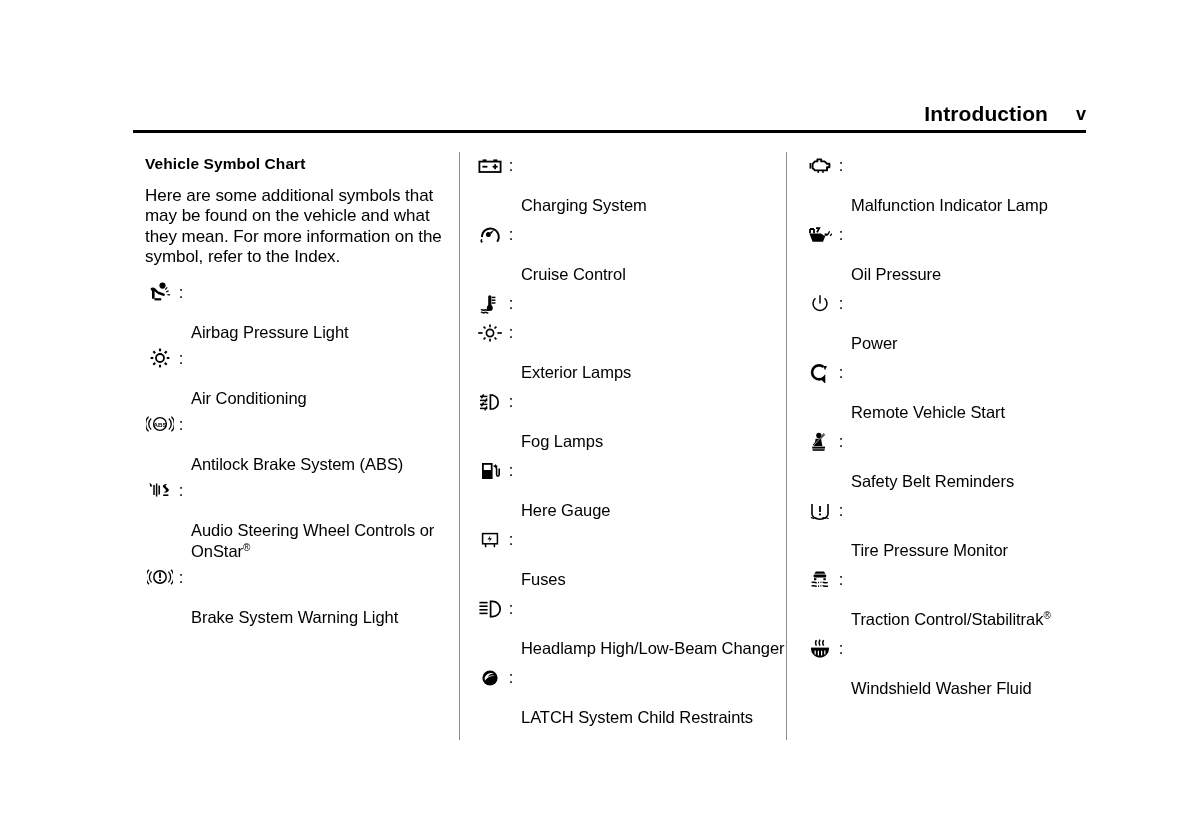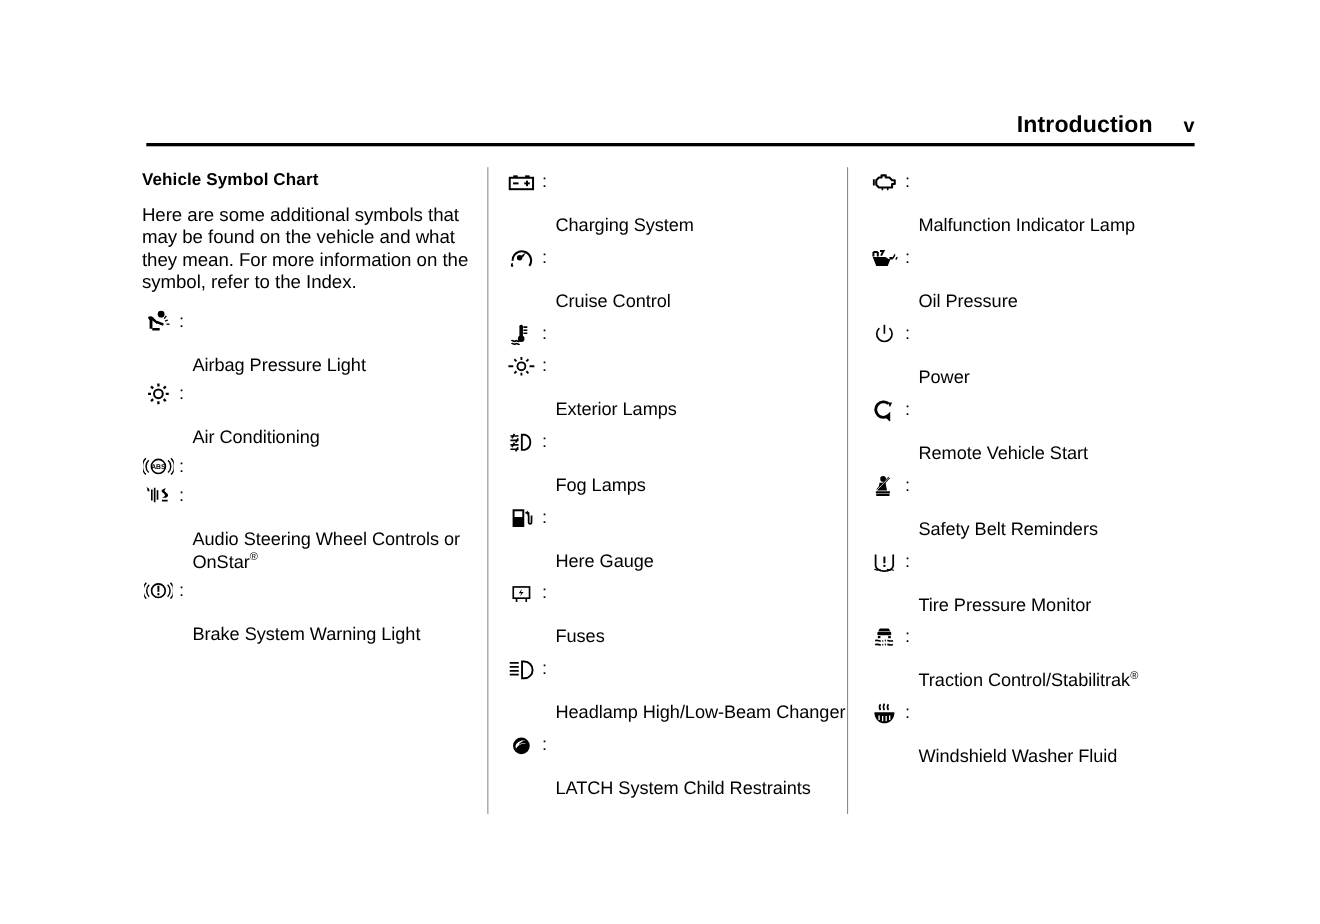--- a/index.html
+++ b/index.html
@@ -54,21 +54,21 @@
     left: 0;
     top: 30px;
     width: 953px;
     height: 3px;
     background: #000000;
   }
 
   
   .columns {
     position: absolute;
-    left: 129px;
+    left: 145px;
     top: 155px;
     width: 953px;
     height: 600px;
   }
   .col {
     position: absolute;
     top: 0;
     height: 600px;
   }
   .col-left  { left: 0px;   width: 300px; }
@@ -207,20 +207,21 @@
               <text x="14" y="12.6" font-family="Liberation Sans, sans-serif" font-size="6.2" font-weight="bold" text-anchor="middle" fill="#000">ABS</text>
               <g fill="none" stroke="#000" stroke-width="1.3">
                 <path d="M5.2 4.4 A7.6 7.6 0 0 0 5.2 15.6"></path>
                 <path d="M2.6 2.6 A10.4 10.4 0 0 0 2.6 17.4"></path>
                 <path d="M22.8 4.4 A7.6 7.6 0 0 1 22.8 15.6"></path>
                 <path d="M25.4 2.6 A10.4 10.4 0 0 1 25.4 17.4"></path>
               </g>
             </svg>
           </span>
           <span class="sym-colon">:</span>
+          <span class="sym-label">Antilock Brake System (ABS)</span>
         </li>
 
         <li class="sym-row">
           <span class="sym-icon">
             <svg width="26" height="20" viewBox="0 0 26 20">
               <path d="M2.0 3.0 C4.4 3.2 5.4 4.8 4.6 7.0 L2.8 6.0 C3.3 5.0 3.0 4.0 2.0 3.0 Z" fill="#000"></path>
               <path d="M7.0 5.0 L7.0 15.0 M9.6 3.4 L9.6 16.6 M12.2 5.6 L12.2 14.4" stroke="#000" stroke-width="1.5"></path>
               <path d="M19.0 4.0 C16.2 4.6 15.0 6.2 16.6 7.6 L18.4 9.2 C19.8 10.4 18.6 11.8 16.4 12.4 L19.6 12.4 C21.8 11.6 22.6 10.0 21.2 8.8 L19.2 7.0 C18.2 6.0 18.4 5.0 20.2 4.0 Z" fill="#000"></path>
               <path d="M16.2 15.2 L21.4 15.2" stroke="#000" stroke-width="1.6"></path>
             </svg>

